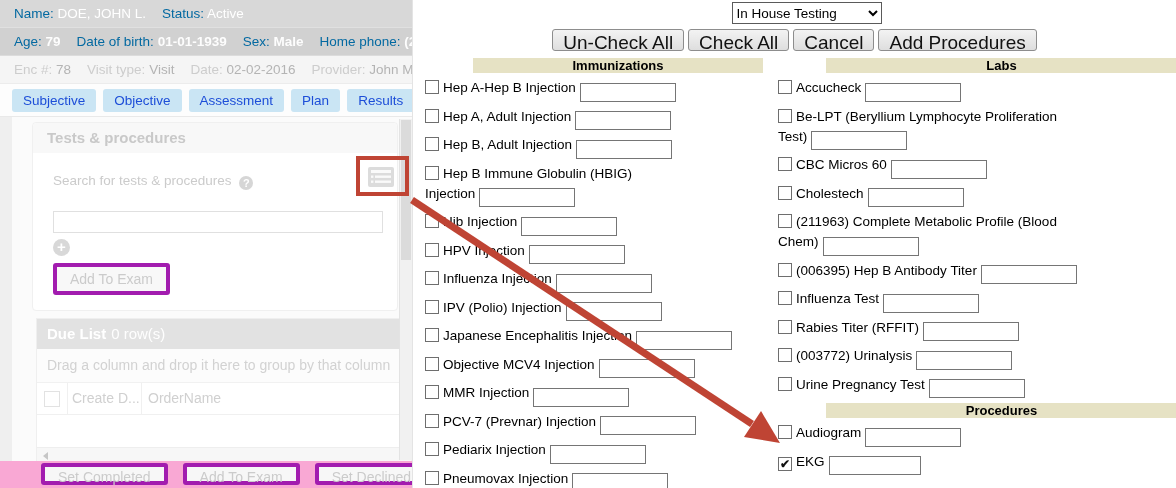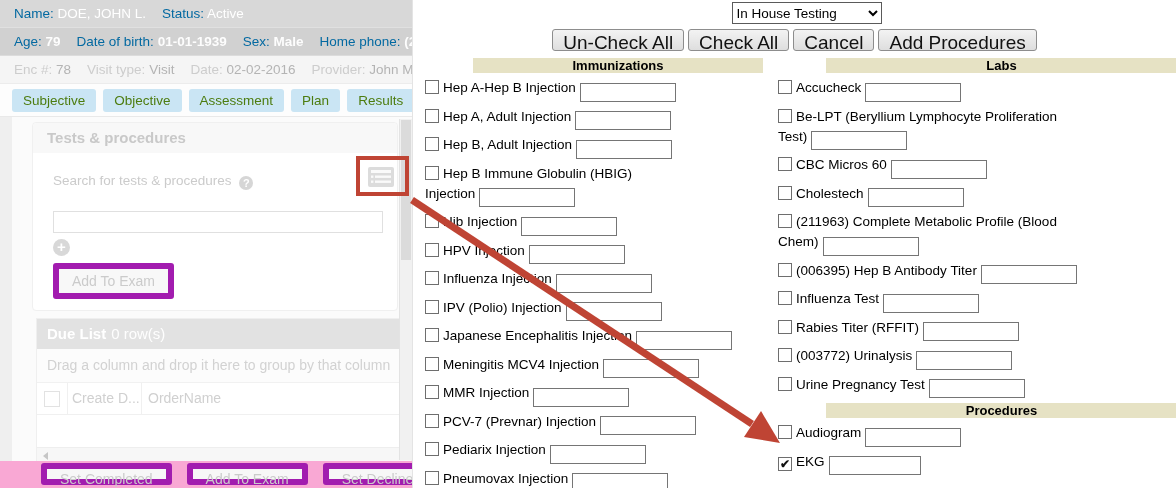--- a/index.html
+++ b/index.html
@@ -14,30 +14,30 @@
   .b-row1{top:0;background:#d8d8d8;border-bottom:1px solid #e0e0e0;}
   .b-row2{top:28px;background:#d1d1d1;border-bottom:1px solid #dcdcdc;}
   .b-row3{top:56px;background:#f5f5f5;border-bottom:1px solid #ececec;}
   .pair{margin-right:16px;}
   .b-row1 .plbl,.b-row2 .plbl{color:#0369a1;}
   .b-row1 .pval{color:#ffffff;}
   .b-row2 .pval{color:#fdfdfd;font-weight:bold;}
   .b-row3 .plbl{color:#cdcdcd;}
   .b-row3 .pval{color:#b4b4b4;}
   .tabs-row{position:absolute;left:0;top:84px;width:412px;height:33px;background:#fdfdfd;border-bottom:1px solid #e9e9e9;padding:5px 0 0 12px;box-sizing:border-box;white-space:nowrap;}
-  .tab{display:inline-block;background:#cae5f4;color:#4d7c0f;font-size:13.5px;padding:4px 11px;border-radius:3px;margin-right:7px;}
+  .tab{display:inline-block;background:#cae5f4;color:#1d4ed8;font-size:13.5px;padding:4px 11px;border-radius:3px;margin-right:7px;}
   .lp-leftstrip{position:absolute;left:0;top:117px;width:12px;height:371px;background:#efefef;}
   .lp-card{position:absolute;left:32px;top:122px;width:366px;height:189px;background:#ffffff;border:1px solid #f0f0f0;border-radius:4px;box-sizing:border-box;}
   .card-head{height:30px;line-height:30px;padding-left:14px;background:#f8f8f8;border-radius:4px 4px 0 0;color:#c9c9c9;font-weight:bold;font-size:15px;}
   .search-row{margin:20px 0 0 20px;font-size:13.5px;color:#cbcbcb;height:18px;}
   .help-badge{display:inline-block;width:14px;height:14px;border-radius:50%;background:#d6d6d6;color:#ffffff;font-size:11px;font-weight:bold;text-align:center;line-height:14px;vertical-align:-2px;margin-left:4px;}
   .list-icon{position:absolute;right:3px;top:44px;width:26px;height:20px;}
   .search-box{display:block;margin:20px 0 0 20px;width:324px;height:16px;border:1px solid #e0e0e0;resize:none;outline:none;font-family:"Liberation Sans",sans-serif;}
   .plus-badge{display:inline-block;margin:6px 0 0 20px;width:17px;height:17px;border-radius:50%;background:#d8d8d8;color:#ffffff;font-size:15px;font-weight:bold;text-align:center;line-height:16px;}
-  .ghost-btn{font-family:"Liberation Sans",sans-serif;background:#f8f8f8;border:6px solid #a21caf;border-radius:3px;color:#cbcbcb;font-size:14px;padding:4px 13px;}
+  .ghost-btn{font-family:"Liberation Sans",sans-serif;background:#f8f8f8;border:4px solid #a21caf;border-radius:3px;color:#cbcbcb;font-size:14px;padding:4px 13px;}
   .add-exam{margin:7px 0 0 20px;}
   .due-card{position:absolute;left:36px;top:318px;width:376px;background:#ffffff;border:1px solid #efefef;box-sizing:border-box;}
   .due-header{height:30px;line-height:30px;background:#e2e2e2;padding-left:10px;}
   .due-title{color:#ffffff;font-weight:bold;font-size:15px;}
   .due-count{color:#fefefe;font-size:15px;margin-left:5px;}
   .due-group{height:33px;line-height:33px;padding-left:10px;color:#d2d2d2;font-size:14px;background:#fcfcfc;border-bottom:1px solid #f1f1f1;}
   .due-thead{height:31px;display:flex;border-bottom:1px solid #f0f0f0;color:#d0d0d0;font-size:14px;}
   .th{line-height:31px;border-right:1px solid #f0f0f0;box-sizing:border-box;overflow:hidden;white-space:nowrap;}
   .th-cb{width:31px;text-align:center;}
   .g-cb{display:inline-block;width:14px;height:14px;border:1px solid #e2e2e2;background:#ffffff;vertical-align:middle;}
@@ -166,21 +166,21 @@
         <div class="proc-item"><span class="cb"></span><span>Hib </span><span class="nowrap"><span>Injection</span><input type="text" class="tbox" style="width: 92px;"></span></div>
 
         <div class="proc-item"><span class="cb"></span><span>HPV </span><span class="nowrap"><span>Injection</span><input type="text" class="tbox" style="width: 92px;"></span></div>
 
         <div class="proc-item"><span class="cb"></span><span>Influenza </span><span class="nowrap"><span>Injection</span><input type="text" class="tbox" style="width: 92px;"></span></div>
 
         <div class="proc-item"><span class="cb"></span><span>IPV (Polio) </span><span class="nowrap"><span>Injection</span><input type="text" class="tbox" style="width: 92px;"></span></div>
 
         <div class="proc-item"><span class="cb"></span><span>Japanese Encephalitis </span><span class="nowrap"><span>Injection</span><input type="text" class="tbox" style="width: 92px;"></span></div>
 
-        <div class="proc-item"><span class="cb"></span><span>Meningitis MCV4 </span><span class="nowrap"><span>Injection</span><input type="text" class="tbox" style="width: 92px;"></span></div>
+        <div class="proc-item"><span class="cb"></span><span>Objective MCV4 </span><span class="nowrap"><span>Injection</span><input type="text" class="tbox" style="width: 92px;"></span></div>
 
         <div class="proc-item"><span class="cb"></span><span>MMR </span><span class="nowrap"><span>Injection</span><input type="text" class="tbox" style="width: 92px;"></span></div>
 
         <div class="proc-item"><span class="cb"></span><span>PCV-7 (Prevnar) </span><span class="nowrap"><span>Injection</span><input type="text" class="tbox" style="width: 92px;"></span></div>
 
         <div class="proc-item"><span class="cb"></span><span>Pediarix </span><span class="nowrap"><span>Injection</span><input type="text" class="tbox" style="width: 92px;"></span></div>
 
         <div class="proc-item"><span class="cb"></span><span>Pneumovax </span><span class="nowrap"><span>Injection</span><input type="text" class="tbox" style="width: 92px;"></span></div>
 
       </div>

